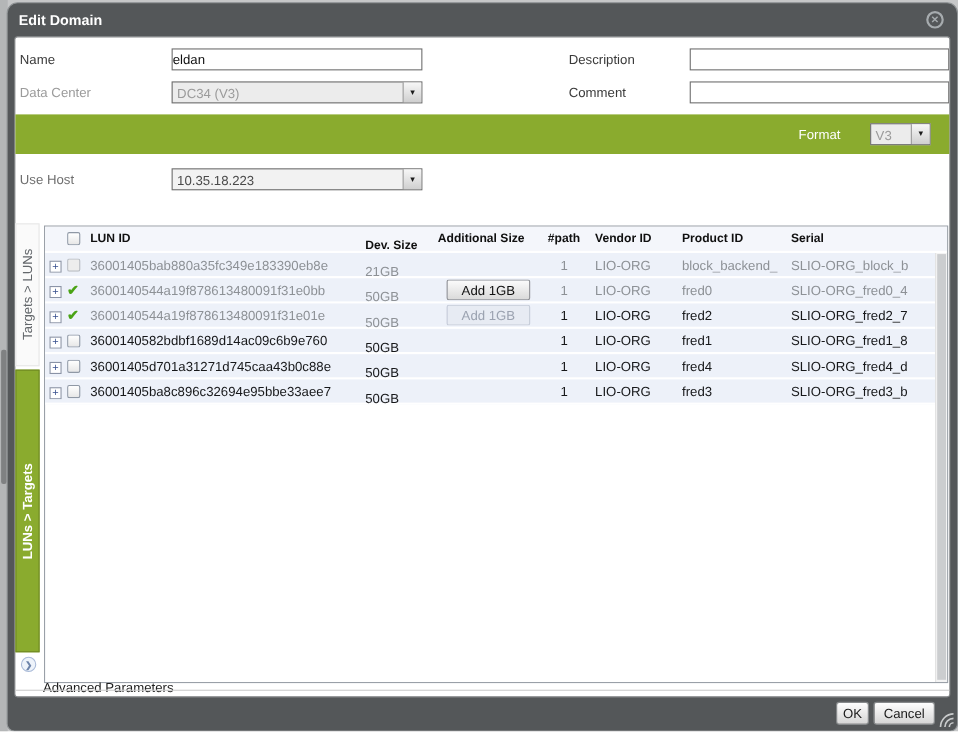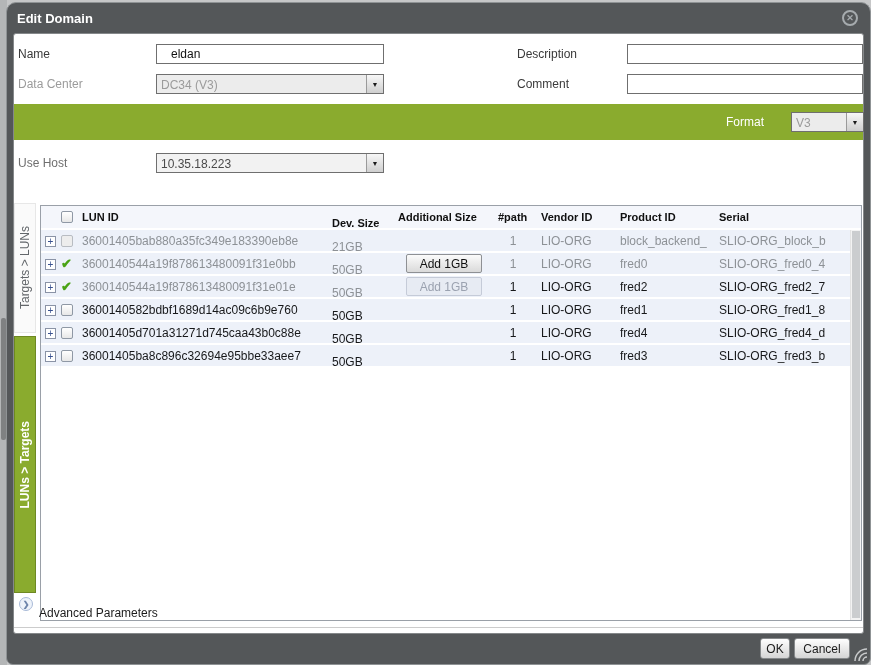--- a/index.html
+++ b/index.html
@@ -15,21 +15,21 @@
            border-radius:50%; color:#a6abae; font-size:9px; font-weight:bold; display:flex;
            align-items:center; justify-content:center; cursor:pointer; }
 
   .content { position:absolute; left:6px; top:30px; width:851px; height:601px; background:#ffffff;
              border:1px solid #85888a; border-radius:3px; }
 
   .lbl { position:absolute; font-size:12px; color:#3a3a3a; white-space:nowrap; }
   .lbl.gray { color:#9b9b9b; } .lbl.mid { color:#6f6f6f; } .lbl.white { color:#ffffff; }
 
   .tinput { position:absolute; height:20px; border:1px solid #6f6f6f; background:#fff;
-            font-size:12px; padding:0 14px; font-family:inherit; color:#111; }
+            font-size:12px; padding:0 0; font-family:inherit; color:#111; }
 
   .select { position:absolute; height:20px; border:1px solid #6f6f6f; background:#f2f2f2; display:flex; cursor:default; }
   .select .val { flex:1; font-size:12px; color:#4a4a4a; padding:3px 0 0 4px; overflow:hidden; white-space:nowrap; }
   .select .btn { width:17px; background:linear-gradient(#f7f7f7,#cfcfcf); border-left:1px solid #9a9a9a;
                  display:flex; align-items:center; justify-content:center; font-size:7px; color:#1a1a1a; }
   .select.disabled { background:#ececec; }
   .select.disabled .val { color:#9b9b9b; }
 
   .greenbar { position:absolute; left:0; top:70px; width:100%; height:36px; background:#8aab2e; }
 
@@ -66,21 +66,21 @@
             background:linear-gradient(#fbfbfb,#dadada); font-size:12px; color:#111;
             display:flex; align-items:center; justify-content:center; cursor:pointer; font-family:inherit; }
   .addbtn.disabled { background:#e7ebf3; border-color:#c5cbd8; color:#9ba2b0; }
 
   .tbl-scroll { position:absolute; right:0; top:24px; bottom:0; width:11px; background:#f3f3f3; border-left:1px solid #e3e3e3; }
   .tbl-thumb { position:absolute; left:1px; right:1px; top:1px; bottom:2px; background:#cbcdcf; }
 
   .adv-icon { position:absolute; left:5px; top:563px; width:14px; height:14px; border:1px solid #a9bad8;
               border-radius:50%; background:#eef3fa; color:#6d84aa; font-size:8px; font-weight:bold;
               display:flex; align-items:center; justify-content:center; cursor:pointer; }
-  .adv-label { position:absolute; left:25px; top:572px; font-size:12px; color:#1c1c1c; cursor:pointer; }
+  .adv-label { position:absolute; left:25px; top:584px; font-size:12px; color:#1c1c1c; cursor:pointer; }
   .divider { position:absolute; left:0; right:0; top:593px; border-top:1px solid #cccccc; }
 
   .fbtn { position:absolute; top:635px; height:21px; border:1px solid #86898b; border-radius:3px;
           background:linear-gradient(#fefefe,#d5d5d5); font-size:12px; color:#1a1a1a;
           text-align:center; font-family:Liberation Sans, sans-serif; cursor:pointer; }
   .btn-ok { right:80px; width:30px; }
   .btn-cancel { right:20px; width:56px; }
   .grip { position:absolute; right:3px; bottom:3px; }
 </style>
 </head>
@@ -105,21 +105,21 @@
       <span class="lbl gray" style="left:4px; top:43px;">Data Center</span>
       <div class="select disabled" style="left:142px; top:40px; width:228px;">
         <span class="val">DC34 (V3)</span>
         <span class="btn">▼</span>
       </div>
       <span class="lbl" style="left:503px; top:43px;">Comment</span>
       <input class="tinput" style="left: 613px; top: 40px; width: 236px;" value="">
 
       <div class="greenbar">
         <span class="lbl white" style="left:712px; top:11px;">Format</span>
-        <div class="select disabled" style="left:777px; top:8px; width:73px;">
+        <div class="select disabled" style="left:777px; top:8px; width:55px;">
           <span class="val">V3</span>
           <span class="btn">▼</span>
         </div>
       </div>
 
       <span class="lbl mid" style="left:4px; top:122px;">Use Host</span>
       <div class="select" style="left:142px; top:119px; width:228px;">
         <span class="val">10.35.18.223</span>
         <span class="btn">▼</span>
       </div>

